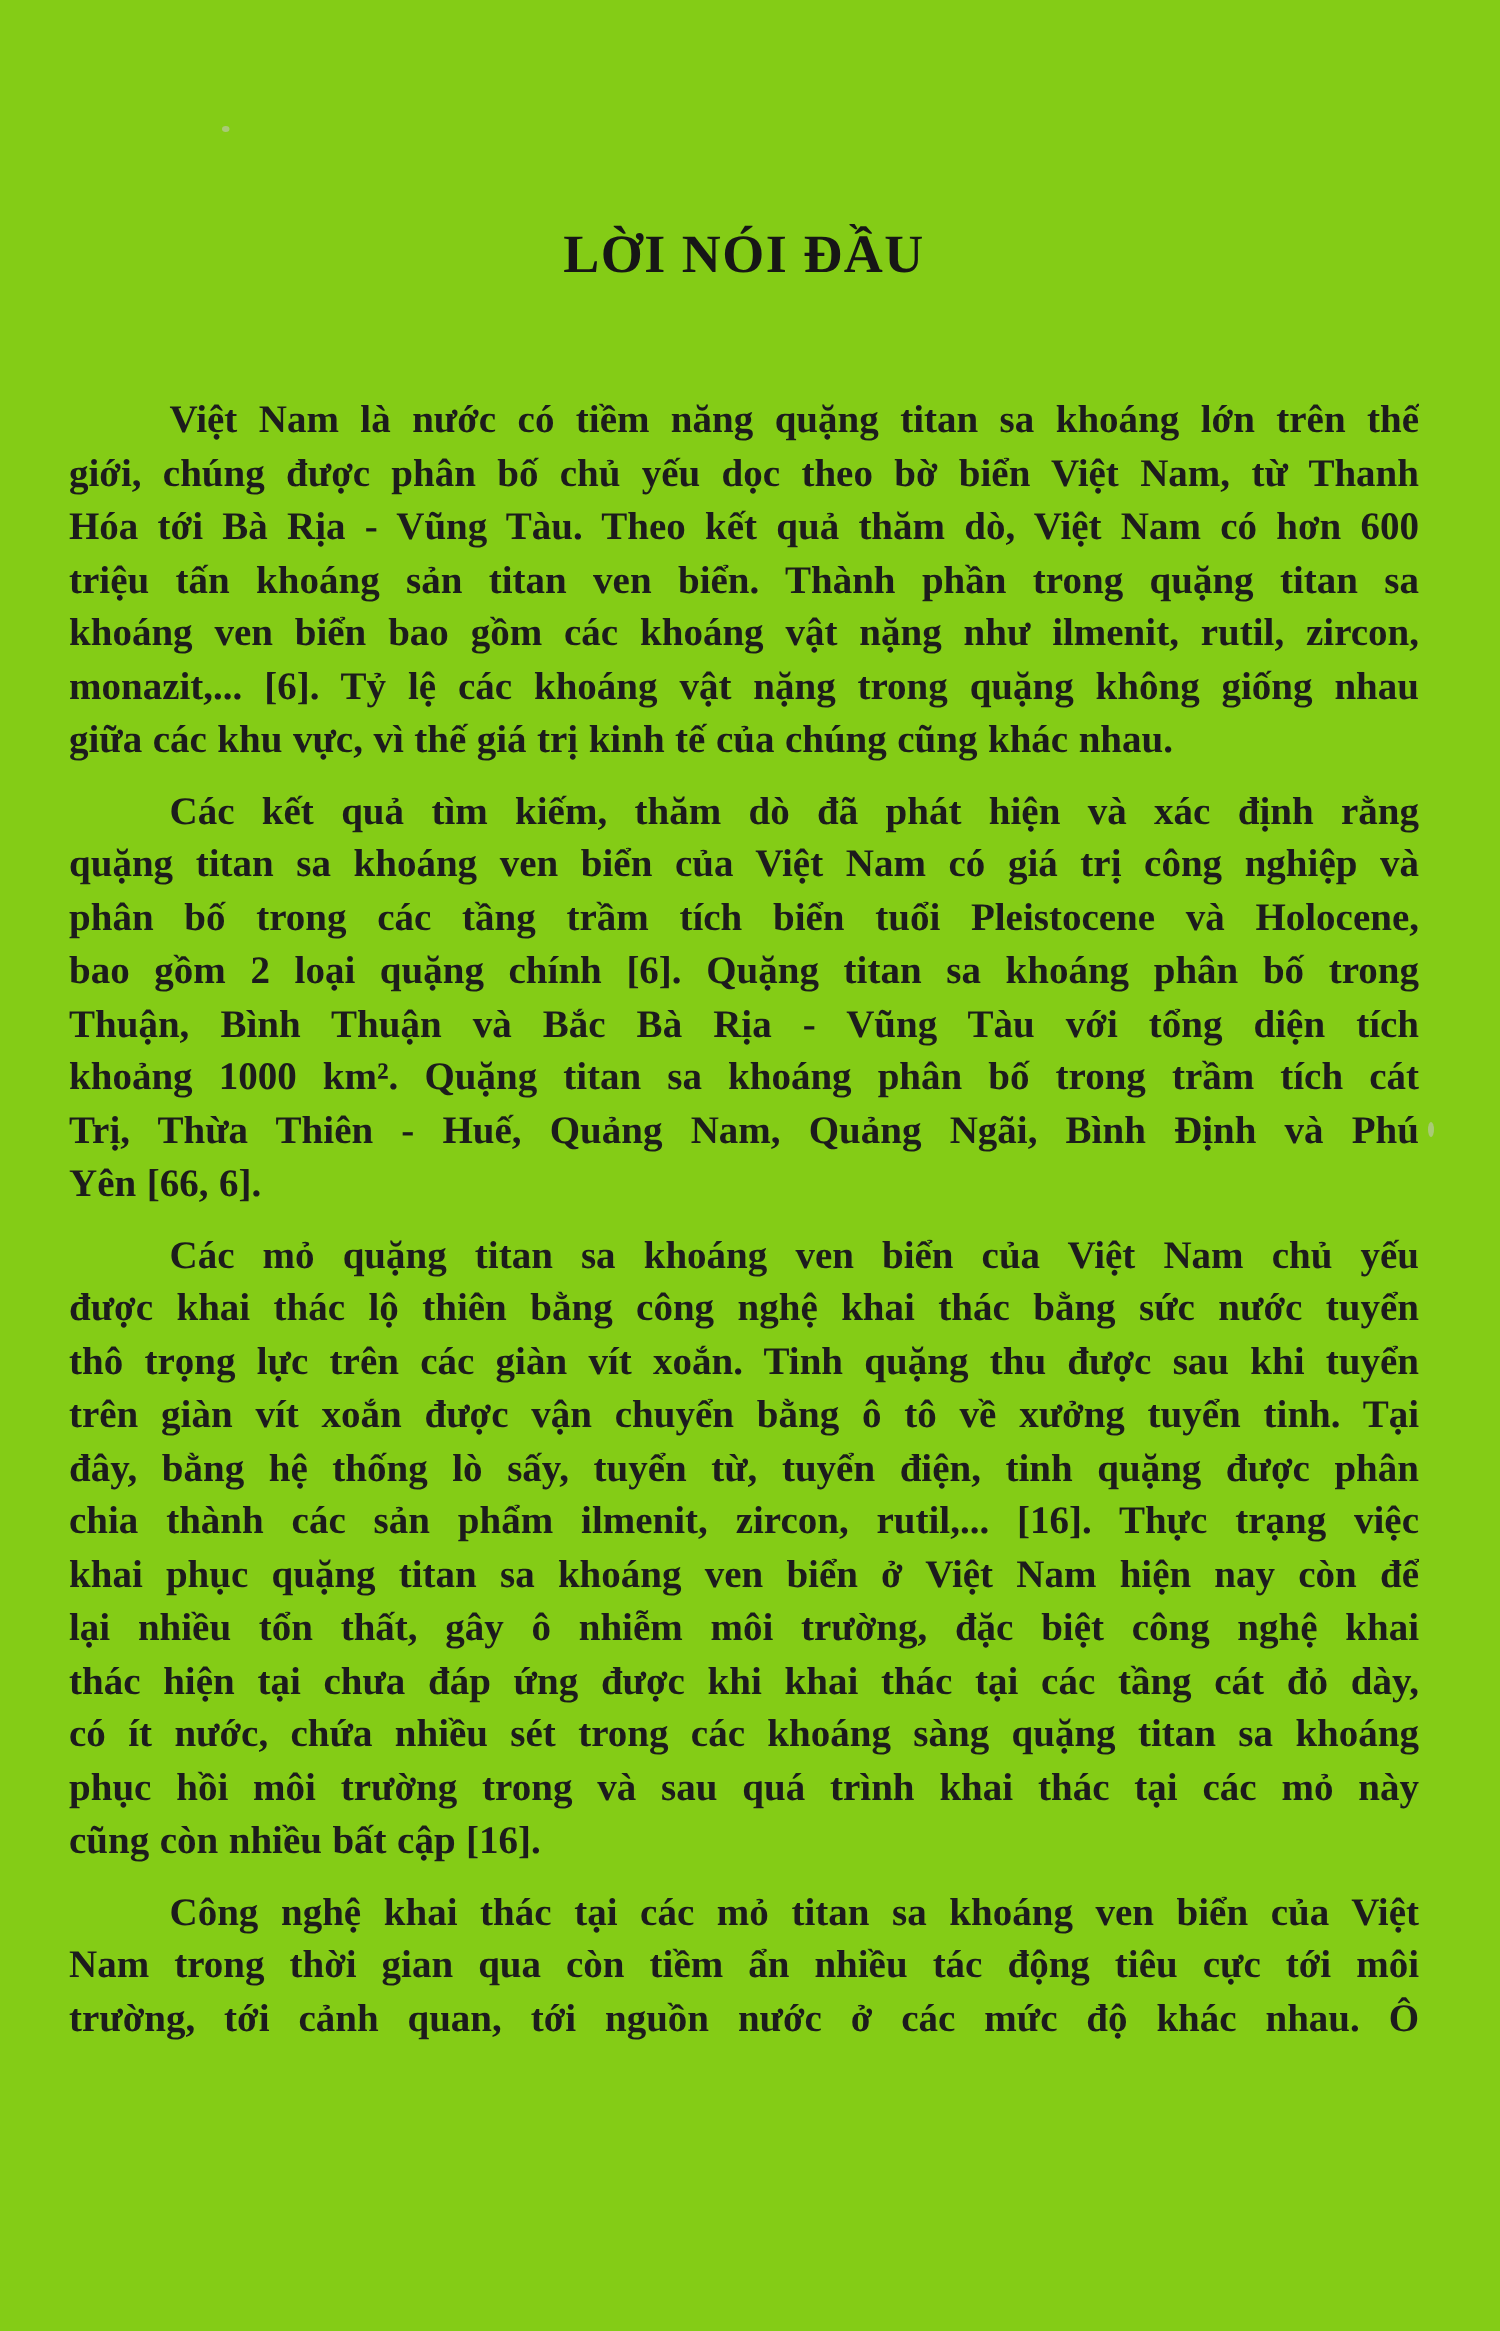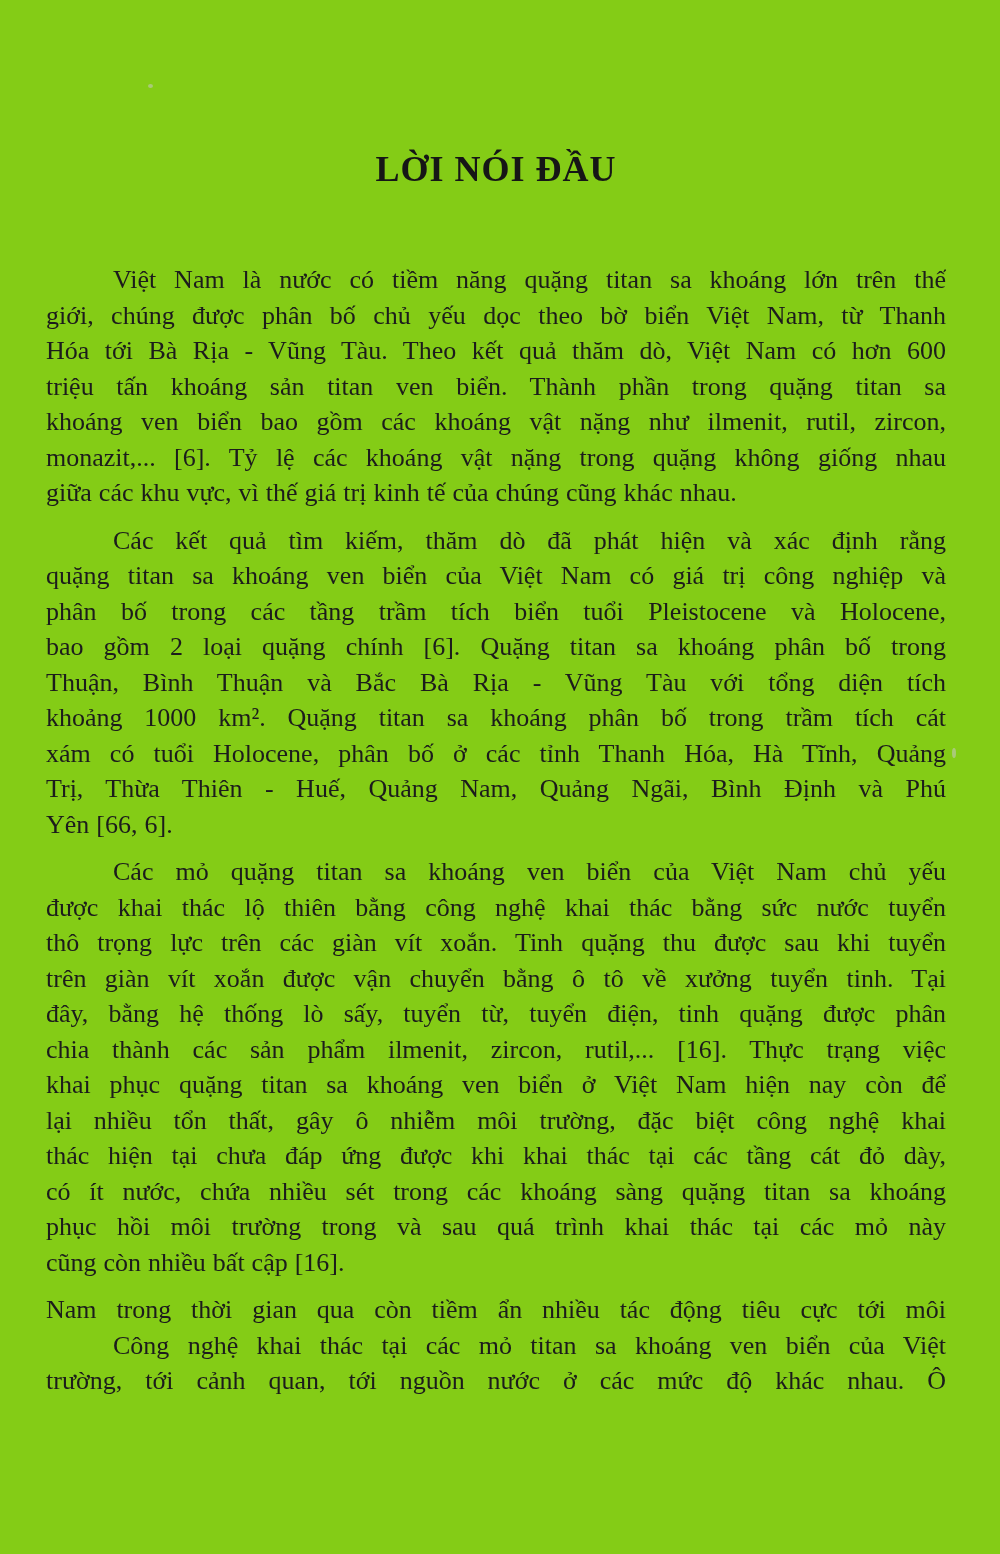--- a/index.html
+++ b/index.html
@@ -49,21 +49,21 @@
     display: block;
     font-size: 26px;
     line-height: 35.5px;
     height: 35.5px;
     text-align: justify;
     text-align-last: justify;
     word-spacing: 0.5px;
     white-space: nowrap; 
   }
   
-  .line { white-space: normal; overflow: hidden; }
+  .line { white-space: normal; overflow: hidden; font-weight: bold; }
   .line.first {
     text-indent: 67px;
   }
   .line.last {
     text-align-last: left;
   }
   .speck {
     position: absolute;
     background: #c9c9c9;
     border-radius: 50%;
@@ -89,43 +89,42 @@
       <span class="line last">giữa các khu vực, vì thế giá trị kinh tế của chúng cũng khác nhau.</span>
     </p>
 
     <p class="para">
       <span class="line first">Các kết quả tìm kiếm, thăm dò đã phát hiện và xác định rằng</span>
       <span class="line">quặng titan sa khoáng ven biển của Việt Nam có giá trị công nghiệp và</span>
       <span class="line">phân bố trong các tầng trầm tích biển tuổi Pleistocene và Holocene,</span>
       <span class="line">bao gồm 2 loại quặng chính [6]. Quặng titan sa khoáng phân bố trong</span>
       <span class="line">Thuận, Bình Thuận và Bắc Bà Rịa - Vũng Tàu với tổng diện tích</span>
       <span class="line">khoảng 1000 km². Quặng titan sa khoáng phân bố trong trầm tích cát</span>
-      <span class="line">xám có tuổi Holocene, phân bố ở các tỉnh Thanh Hóa, Hà Tĩnh, Quảng</span>
       <span class="line">Trị, Thừa Thiên - Huế, Quảng Nam, Quảng Ngãi, Bình Định và Phú</span>
       <span class="line last">Yên [66, 6].</span>
     </p>
 
     <p class="para">
       <span class="line first">Các mỏ quặng titan sa khoáng ven biển của Việt Nam chủ yếu</span>
       <span class="line">được khai thác lộ thiên bằng công nghệ khai thác bằng sức nước tuyển</span>
       <span class="line">thô trọng lực trên các giàn vít xoắn. Tinh quặng thu được sau khi tuyển</span>
       <span class="line">trên giàn vít xoắn được vận chuyển bằng ô tô về xưởng tuyển tinh. Tại</span>
       <span class="line">đây, bằng hệ thống lò sấy, tuyển từ, tuyển điện, tinh quặng được phân</span>
       <span class="line">chia thành các sản phẩm ilmenit, zircon, rutil,... [16]. Thực trạng việc</span>
       <span class="line">khai phục quặng titan sa khoáng ven biển ở Việt Nam hiện nay còn để</span>
       <span class="line">lại nhiều tổn thất, gây ô nhiễm môi trường, đặc biệt công nghệ khai</span>
       <span class="line">thác hiện tại chưa đáp ứng được khi khai thác tại các tầng cát đỏ dày,</span>
       <span class="line">có ít nước, chứa nhiều sét trong các khoáng sàng quặng titan sa khoáng</span>
       <span class="line">phục hồi môi trường trong và sau quá trình khai thác tại các mỏ này</span>
       <span class="line last">cũng còn nhiều bất cập [16].</span>
     </p>
 
     <p class="para">
+      <span class="line first">Công nghệ khai thác tại các mỏ titan sa khoáng ven biển của Việt</span>
       <span class="line">Nam trong thời gian qua còn tiềm ẩn nhiều tác động tiêu cực tới môi</span>
-      <span class="line first">Công nghệ khai thác tại các mỏ titan sa khoáng ven biển của Việt</span>
       <span class="line">trường, tới cảnh quan, tới nguồn nước ở các mức độ khác nhau. Ô</span>
     </p>
 
   </div>
 
   <div class="speck" style="left:148px; top:84px; width:5px; height:4px;"></div>
   <div class="speck" style="left:952px; top:748px; width:4px; height:10px;"></div>
 </div>
 
 </body></html>

